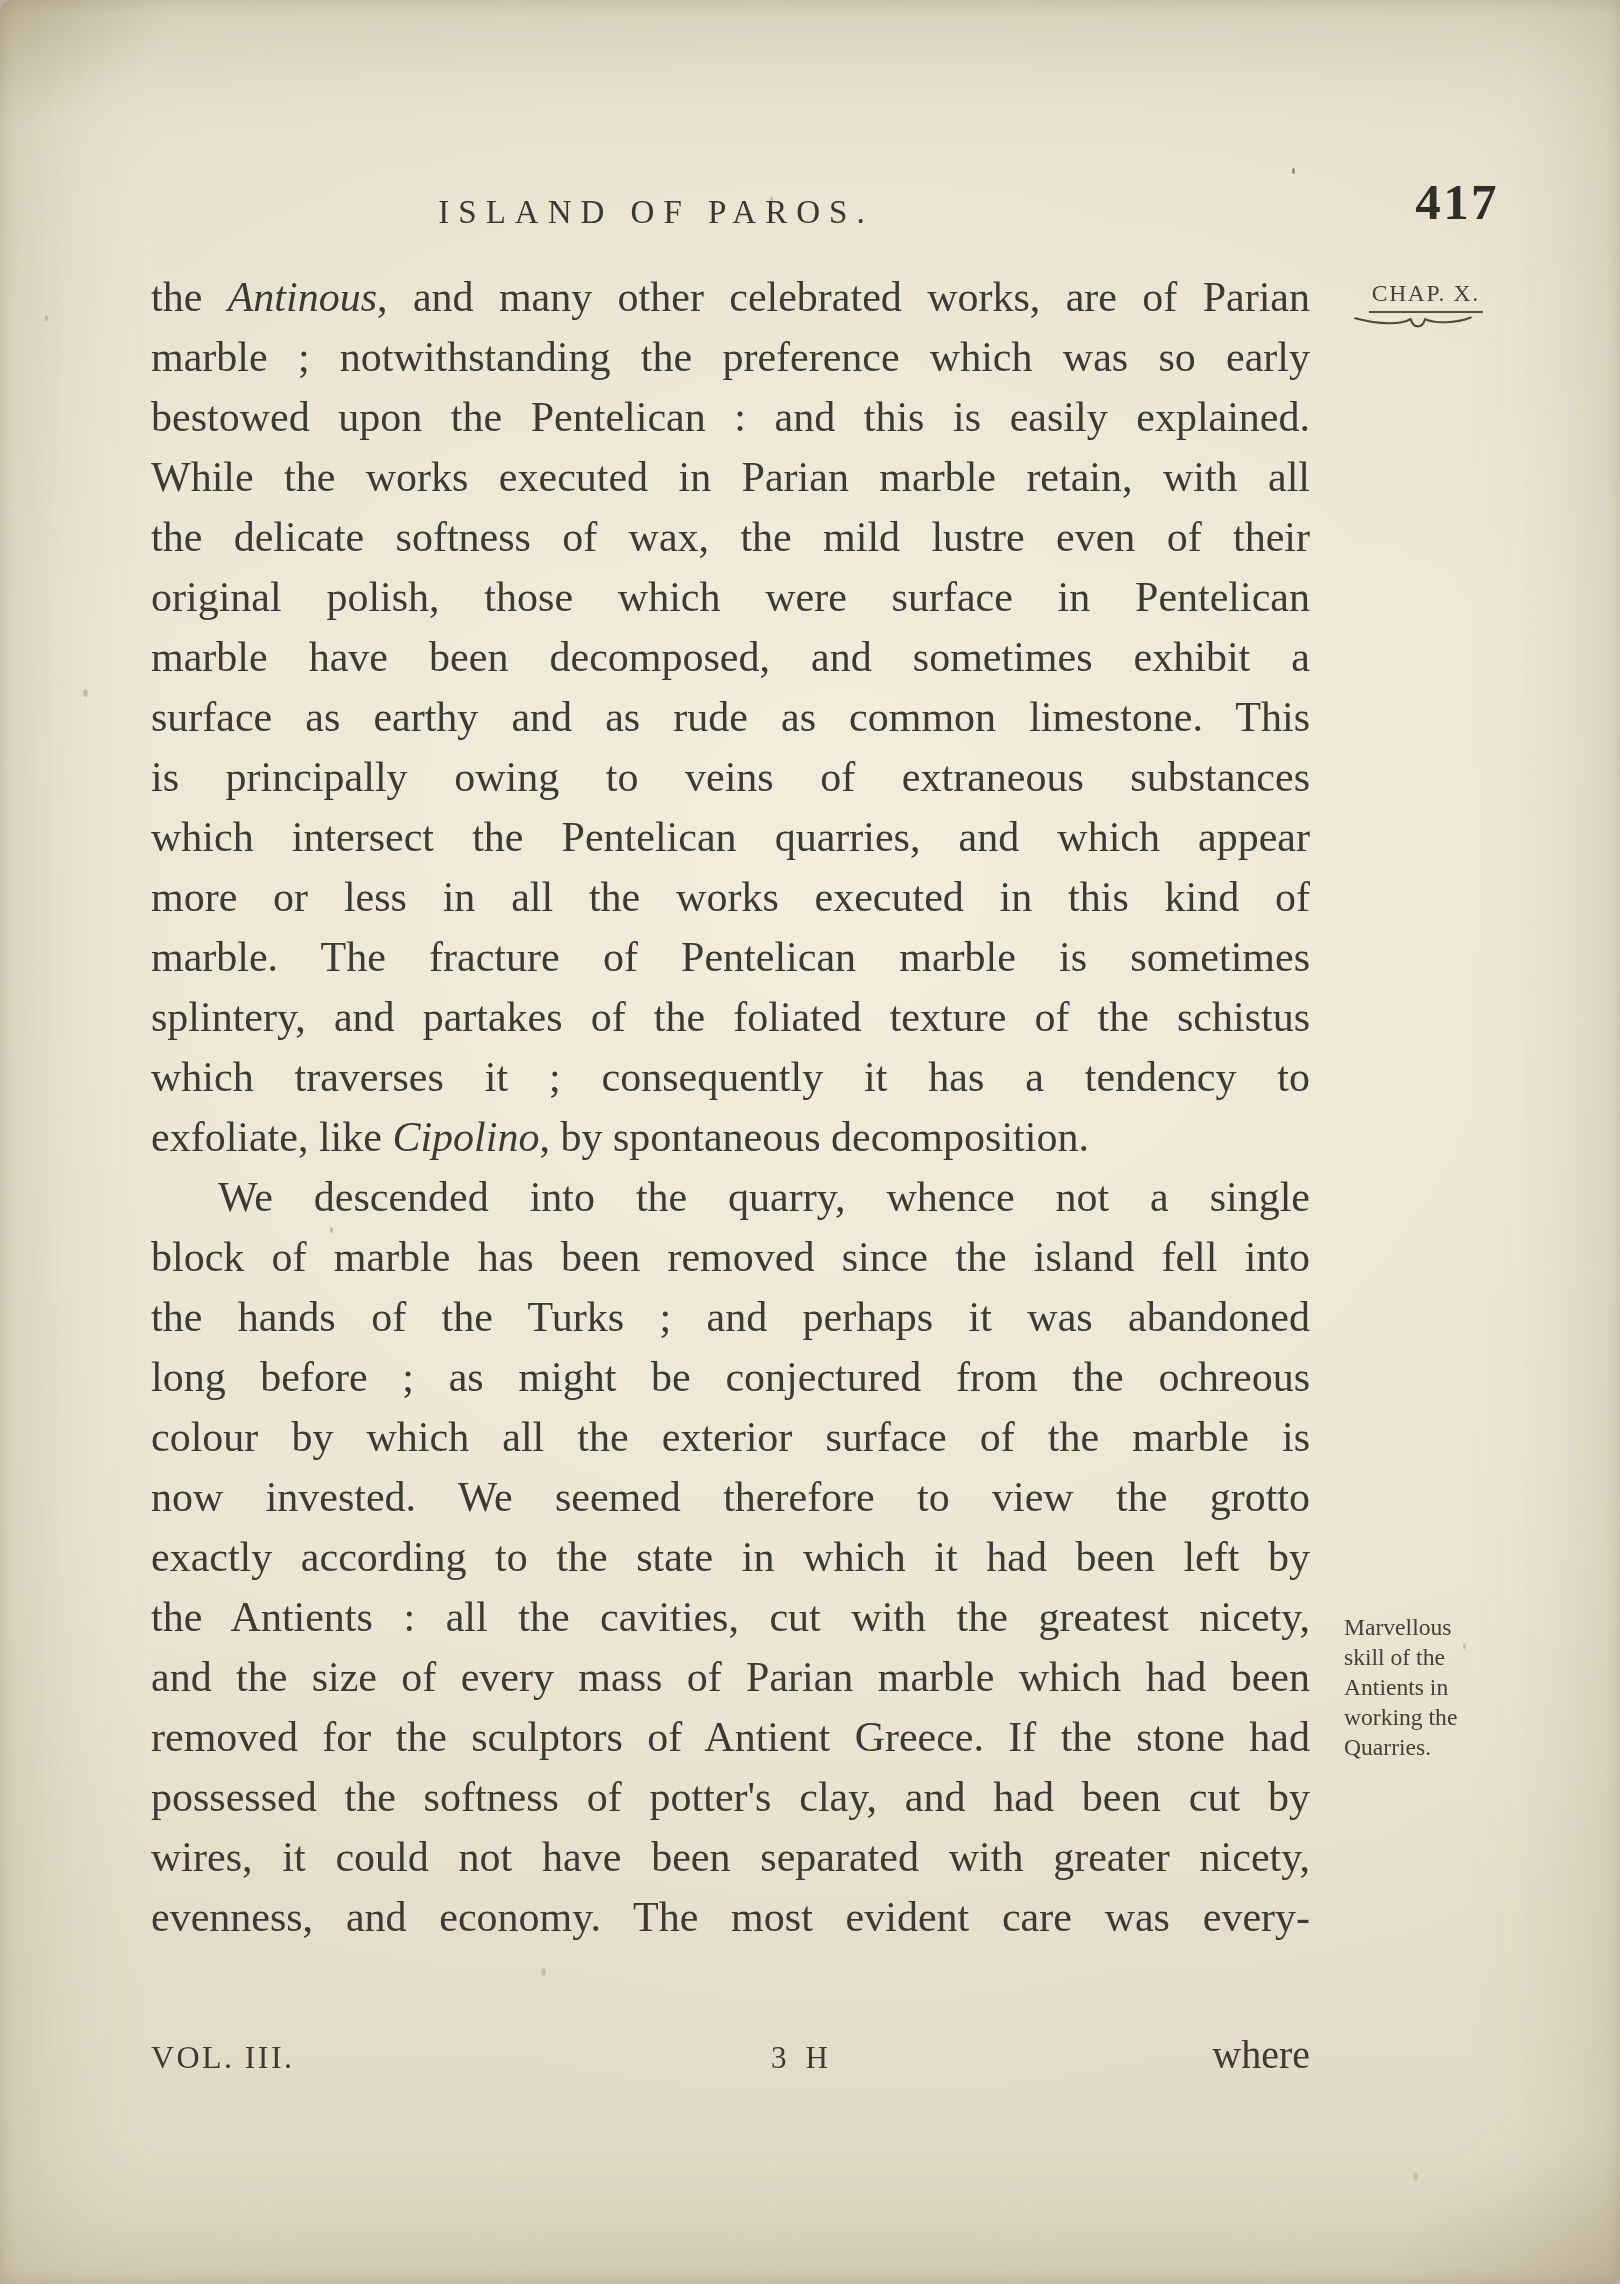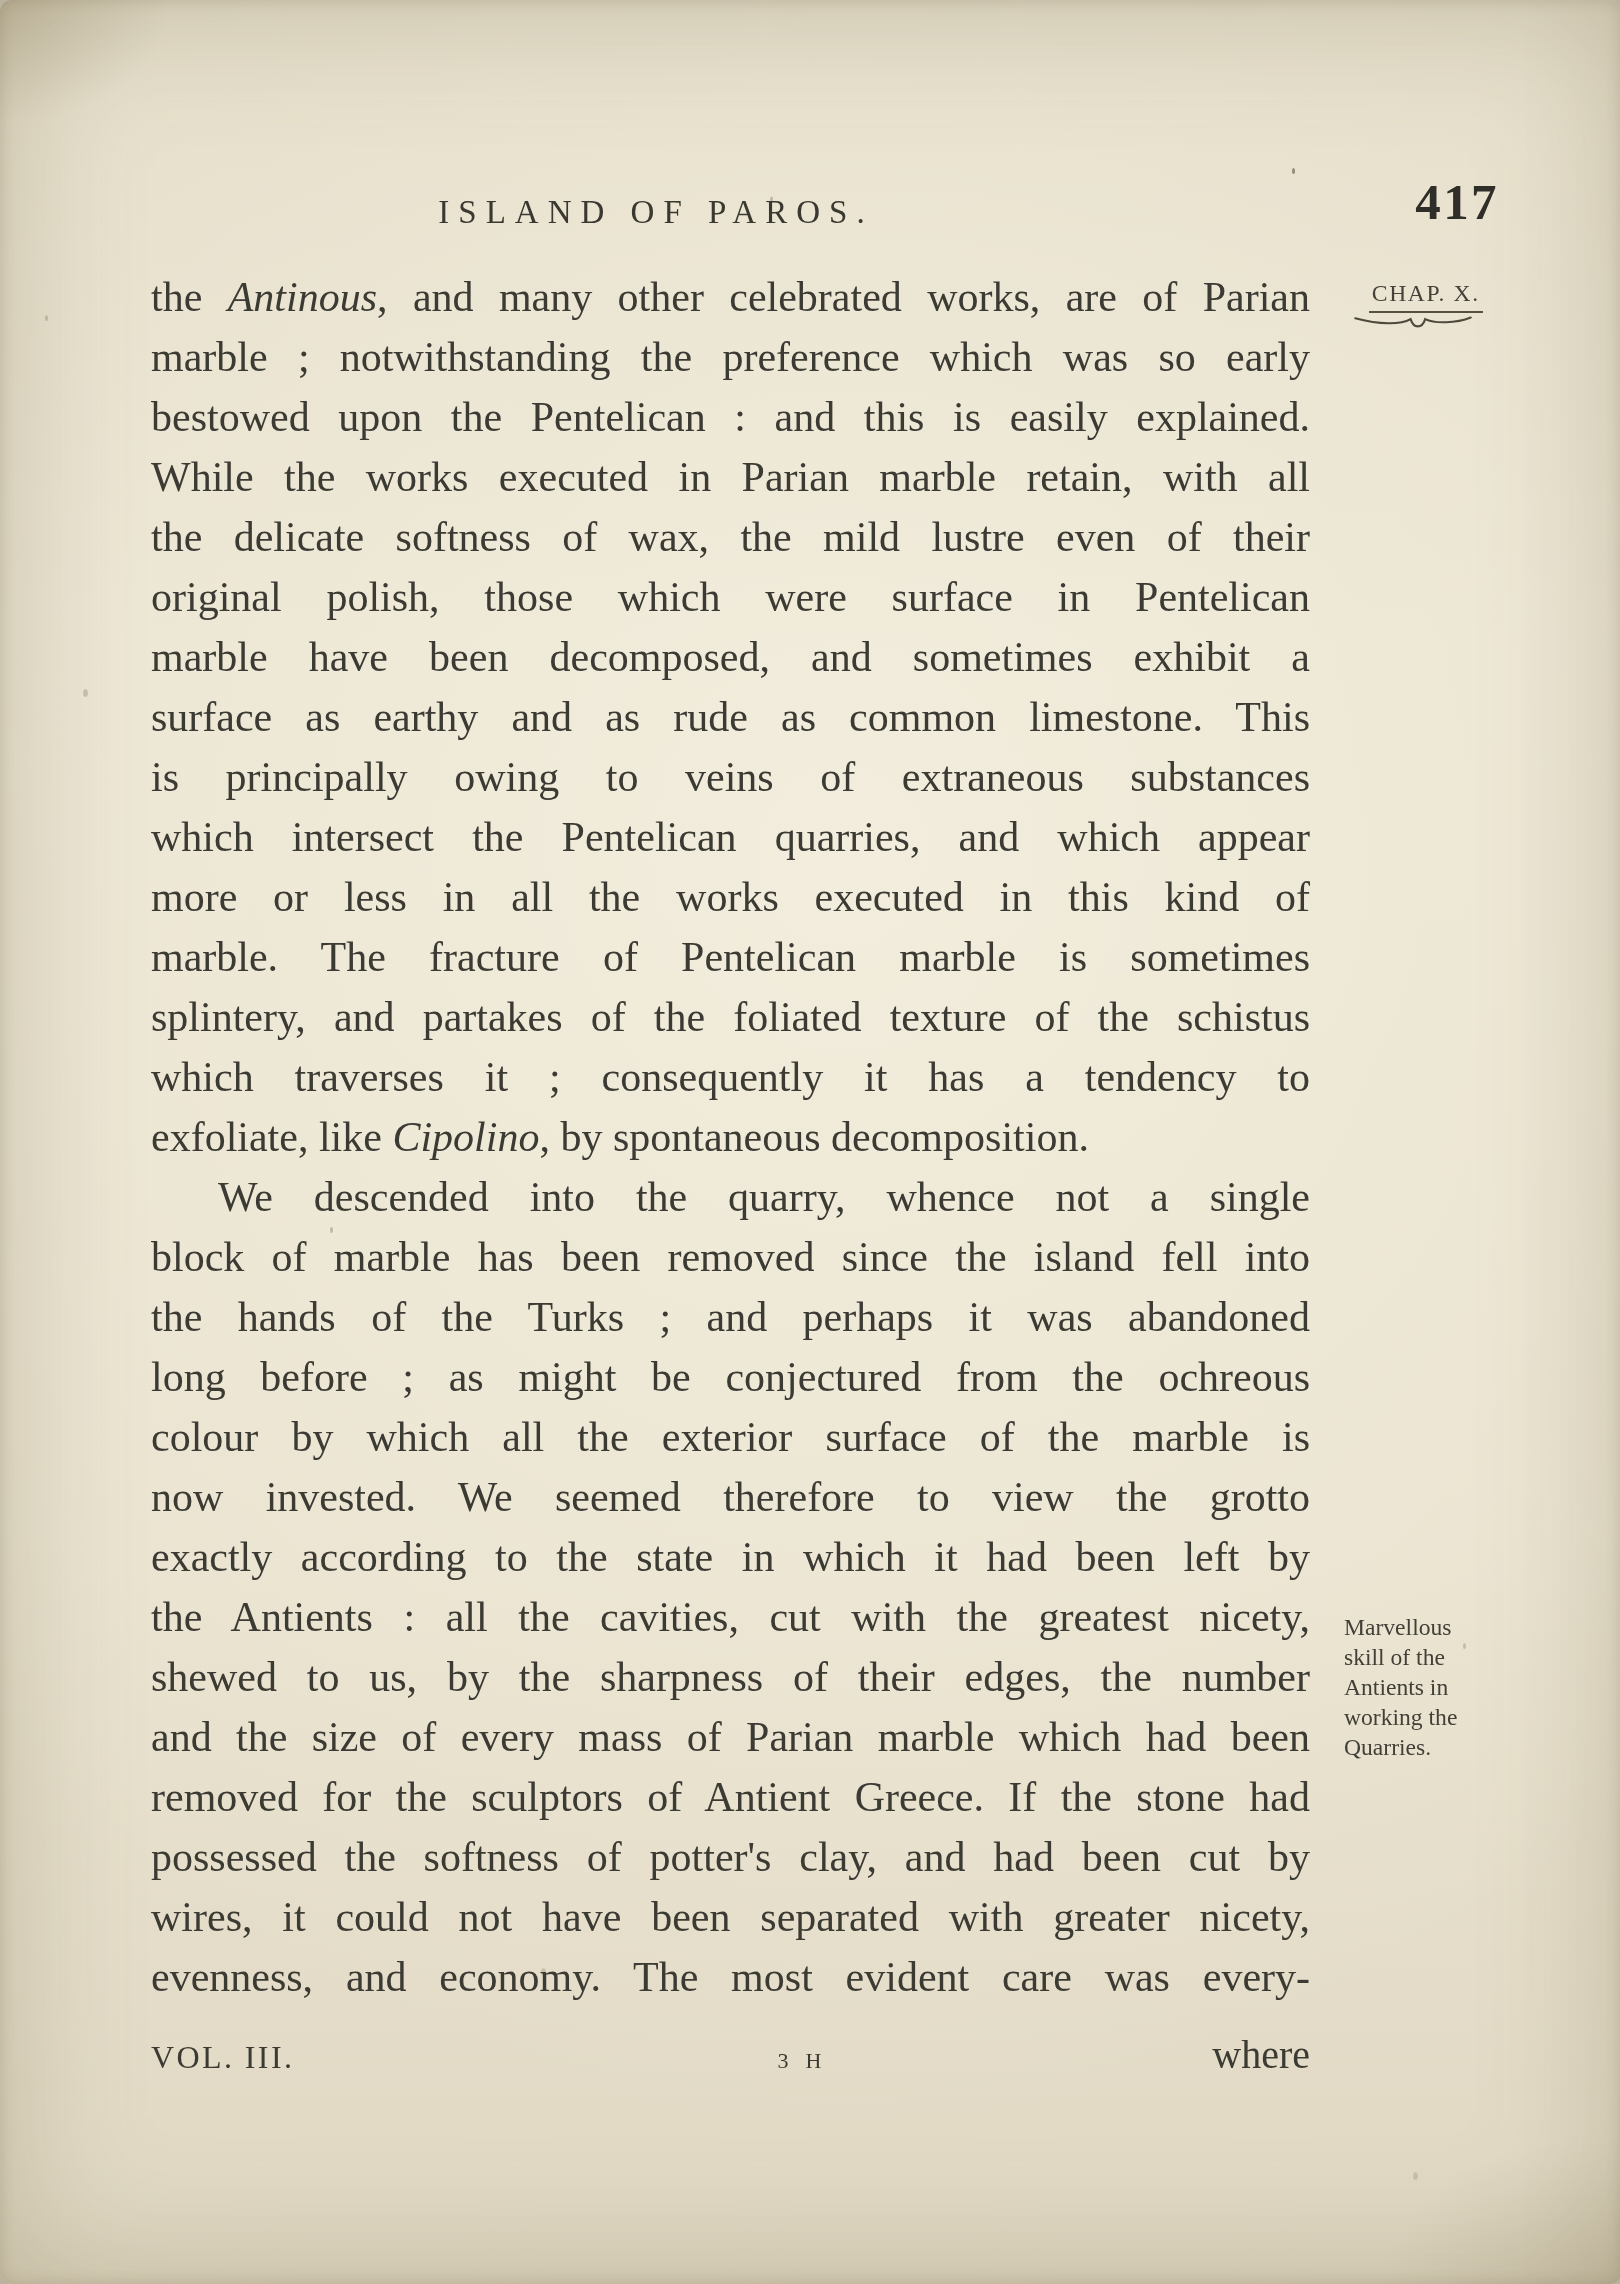--- a/index.html
+++ b/index.html
@@ -112,21 +112,21 @@
     justify-content: space-between;
     align-items: baseline;
     gap: 16px;
   }
   .footer-volume {
     font-size: 32px;
     letter-spacing: 2.4px;
     color: #3c3b33;
   }
   .footer-signature {
-    font-size: 22px;
+    font-size: 31px;
     letter-spacing: 5.7px;
     color: #3c3b33;
     margin-left: 98px;
   }
   .footer-catchword {
     font-size: 40px;
     color: #3b3a33;
   }
 
   .specks {
@@ -184,21 +184,20 @@
       </div>
       <div>
         <div class="bline bline-indent"><span>We descended into the quarry, whence not a single</span></div>
         <div class="bline"><span>block of marble has been removed since the island fell into</span></div>
         <div class="bline"><span>the hands of the Turks ; and perhaps it was abandoned</span></div>
         <div class="bline"><span>long before ; as might be conjectured from the ochreous</span></div>
         <div class="bline"><span>colour by which all the exterior surface of the marble is</span></div>
         <div class="bline"><span>now invested.  We seemed therefore to view the grotto</span></div>
         <div class="bline"><span>exactly according to the state in which it had been left by</span></div>
         <div class="bline"><span>the Antients : all the cavities, cut with the greatest nicety,</span></div>
-        <div class="bline"><span>shewed to us, by the sharpness of their edges, the number</span></div>
         <div class="bline"><span>and the size of every mass of Parian marble which had been</span></div>
         <div class="bline"><span>removed for the sculptors of Antient Greece.  If the stone had</span></div>
         <div class="bline"><span>possessed the softness of potter's clay, and had been cut by</span></div>
         <div class="bline"><span>wires, it could not have been separated with greater nicety,</span></div>
         <div class="bline"><span>evenness, and economy.  The most evident care was every-</span></div>
       </div>
     </div>
 
   <div class="margin-note">
       <div>Marvellous</div>

